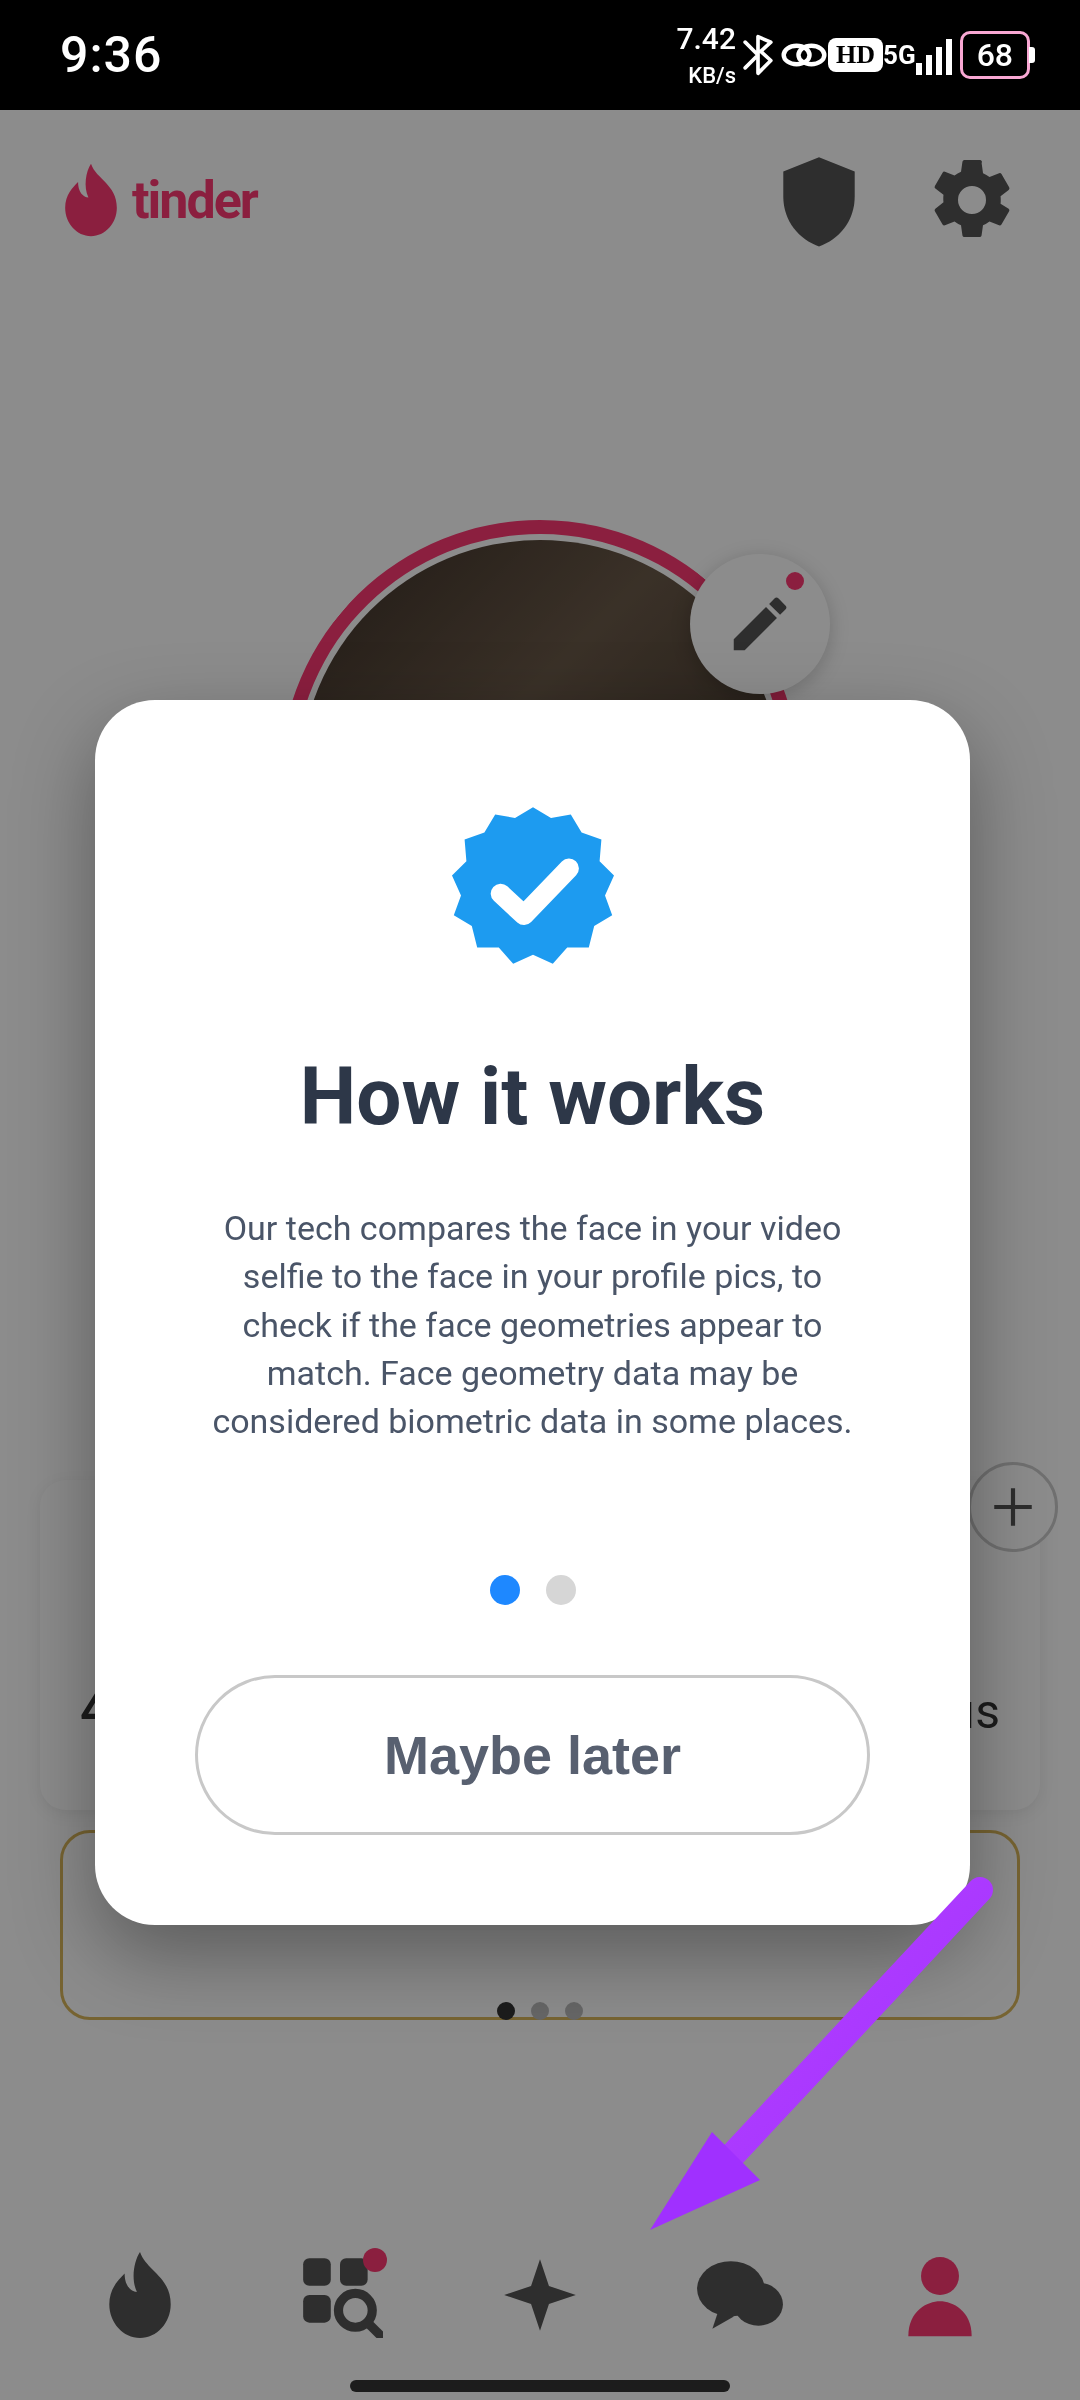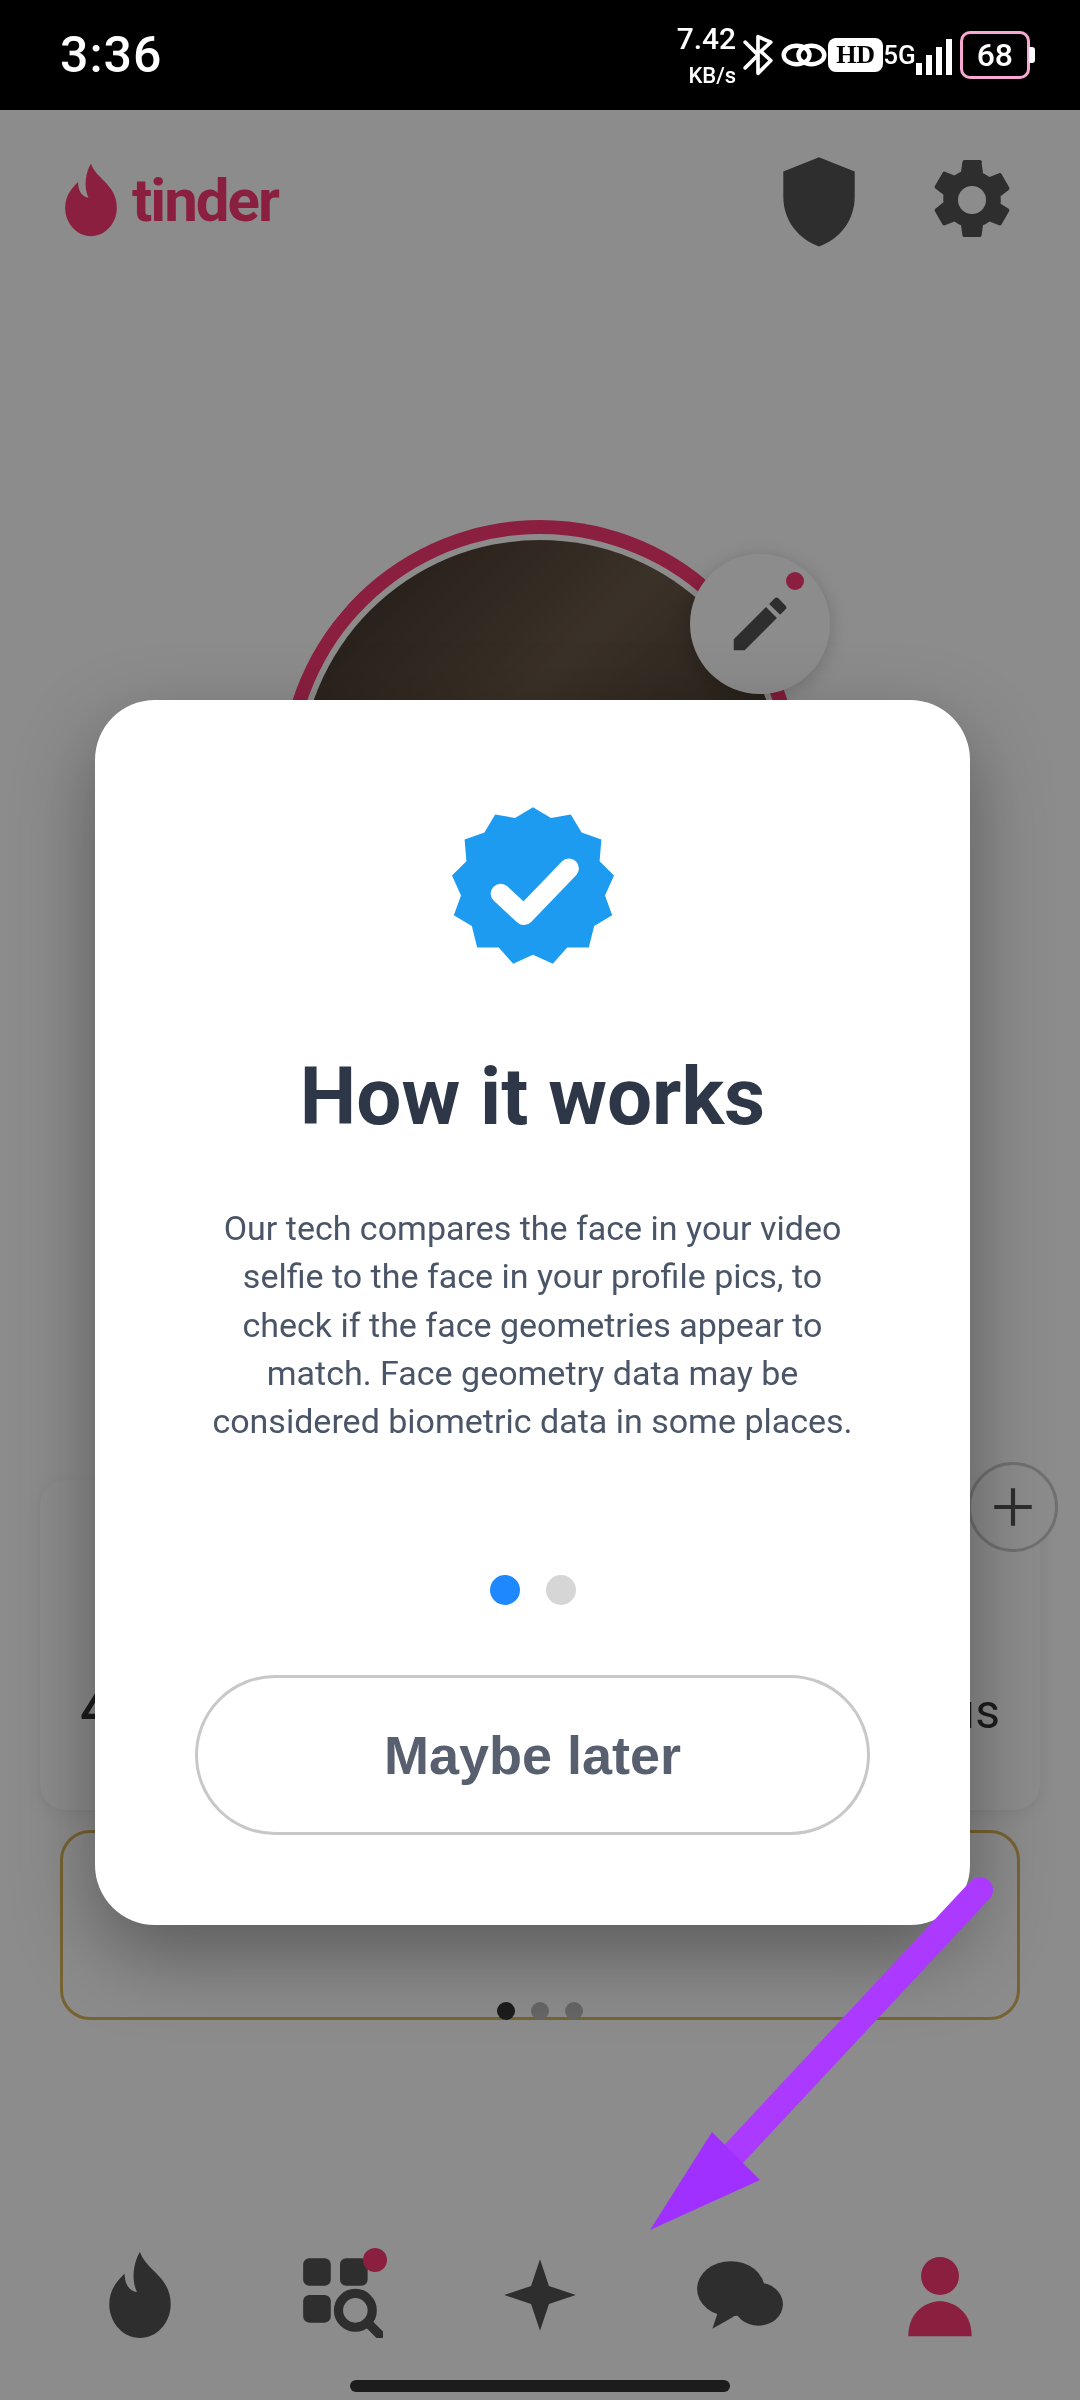--- a/index.html
+++ b/index.html
@@ -7,28 +7,28 @@
   .screen { width: 1080px; height: 2400px; position: relative; background: #f6f6f6; }
 
   
   .status-bar { position: absolute; top: 0; left: 0; right: 0; height: 110px; background: #000; color: #fff; display: flex; align-items: center; justify-content: space-between; padding: 0 50px 0 60px; font-weight: 500; }
   .status-time { font-size: 50px; letter-spacing: 1px; }
   .status-right { display: flex; align-items: center; }
   .status-kbs { font-size: 26px; line-height: 1; text-align: right; }
   .status-kbs .num { display:block; font-size: 30px; }
   .status-kbs .lbl { display:block; font-size: 22px; margin-top: 11px; }
   .hd-badge { background:#fff; color:#000; font-weight:700; border-radius:8px; padding: 2px 8px; font-size: 26px; font-family: Liberation Serif, serif; }
-  .sig-5g { font-size: 26px; line-height: 1; }
+  .sig-5g { font-size: 26px; line-height: 1; font-weight: bold; }
   .batt-box { border: 3px solid #f9a8d4; border-radius: 10px; padding: 2px 14px; font-size: 32px; position: relative; }
   .batt-box::after { content:''; position:absolute; right:-8px; top: 30%; width:6px; height:40%; background:#fff; border-radius: 0 3px 3px 0; }
 
   
   .app-header { position: absolute; top: 110px; left: 0; right: 0; height: 180px; background:#fff; display:flex; align-items:center; justify-content: space-between; padding: 0 60px; }
   .logo { display:flex; align-items:center; gap: 10px; }
-  .logo-text { color:#fd3a73; font-weight:700; font-size: 60px; letter-spacing: -2px; }
+  .logo-text { color:#fd3a73; font-weight:700; font-size: 52px; letter-spacing: -2px; }
 
   
   .profile-area { position:absolute; top:290px; left:0; right:0; bottom:180px; background:#fff; }
   .avatar-wrap { position:absolute; top:250px; left:50%; transform:translateX(-50%); width:480px; height:480px; }
   .avatar-ring { position:absolute; inset:-20px; border: 14px solid #fd3a73; border-right-color: transparent; border-bottom-color: transparent; border-radius:50%; transform: rotate(40deg); }
   .avatar { position:absolute; inset:0; border-radius:50%; background: linear-gradient(135deg, #3a2e26, #6b5a49 40%, #2a221c); }
   .edit-btn { position:absolute; top:14px; right:-50px; width:140px; height:140px; border-radius:50%; background:#fff; box-shadow: 0 4px 20px rgba(0,0,0,0.2); display:flex; align-items:center; justify-content:center; }
   .edit-dot { position:absolute; top:18px; right:26px; width:18px; height:18px; background:#fd3a73; border-radius:50%; }
 
   
@@ -171,21 +171,21 @@
     <div class="nav-item">
       <svg width="76" height="86" viewBox="0 0 24 26">
           <circle cx="12" cy="7" r="6" fill="#fd3a73"></circle>
           <path d="M2 26 C2 18 8 15 12 15 C16 15 22 18 22 26 Z" fill="#fd3a73"></path>
         </svg>
     </div>
   </div>
   <div class="home-indicator"></div>
 
   <div class="status-bar">
-    <div class="status-time">3:36</div>
+    <div class="status-time">9:36</div>
     <div class="status-right">
       <div class="status-kbs">
         <span class="num">7.42</span>
         <span class="lbl">KB/s</span>
       </div>
       <svg width="44" height="44" viewBox="0 0 24 24">
           <path d="M12 2v20l7-7-5.5-5L19 5l-7-3zM12 12L5 5m0 14l7-7" stroke="#fff" stroke-width="2" fill="none" stroke-linejoin="round" stroke-linecap="round"></path>
         </svg>
       <svg width="48" height="44" viewBox="0 0 26 22">
           <ellipse cx="9" cy="11" rx="7" ry="5" fill="none" stroke="#fff" stroke-width="2.4"></ellipse>

